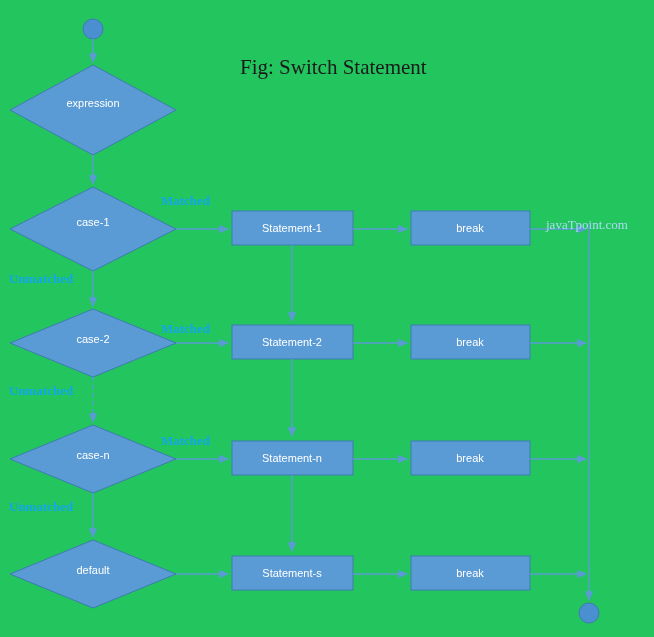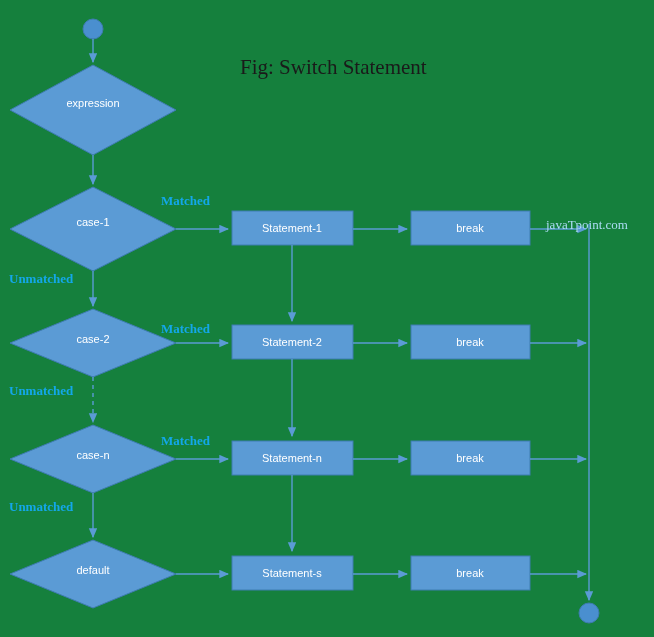--- a/index.html
+++ b/index.html
@@ -7,21 +7,21 @@
     padding: 0;
     background: #ffffff;
   }
   body {
     font-family: "Liberation Sans", sans-serif;
   }
   #canvas {
     position: relative;
     width: 654px;
     height: 637px;
-    background: #15803d;
+    background: #22c55e;
     overflow: hidden;
   }
   #flow-svg {
     position: absolute;
     left: 0;
     top: 0;
     width: 654px;
     height: 637px;
   }
   .node-label {

